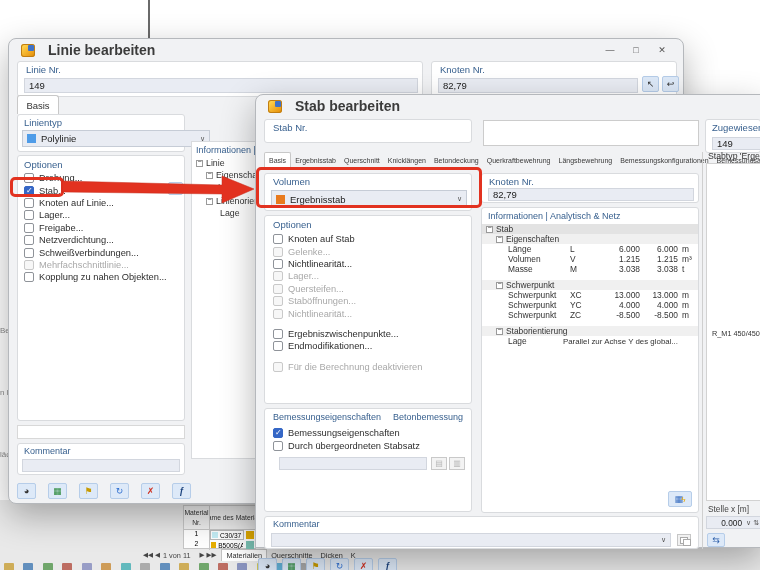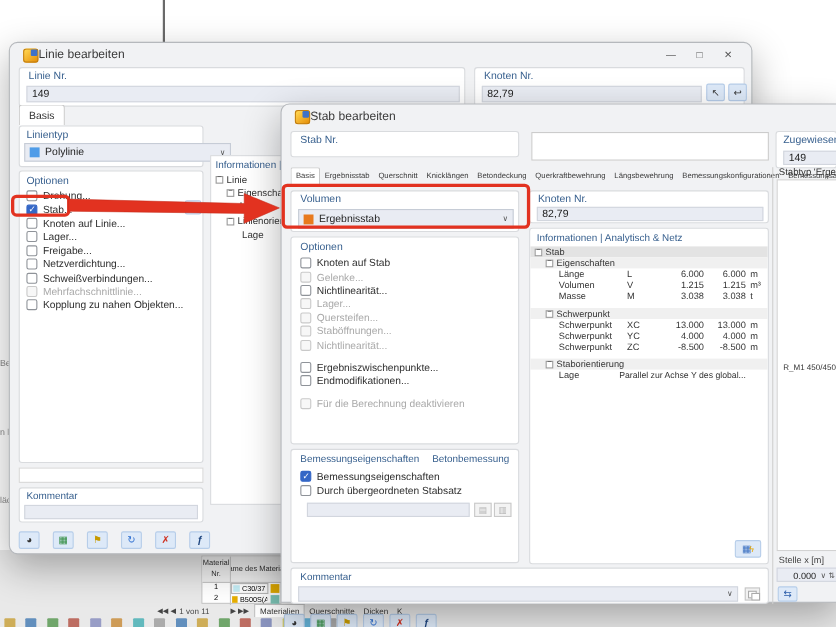--- a/index.html
+++ b/index.html
@@ -2,21 +2,21 @@
 <html><head>
 <meta charset="utf-8">
 <style>
   * { margin:0; padding:0; box-sizing:border-box; }
   html,body { width:760px; height:570px; overflow:hidden; background:#ffffff;
     font-family:"Liberation Sans", sans-serif; position:relative; }
   .abs { position:absolute; }
   .win { position:absolute; background:#f1f2f4; border:1px solid #b5b8bc;
     border-radius:8px; box-shadow:0 12px 34px rgba(0,0,0,.30); }
   .titlebar { height:22px; display:flex; align-items:center; padding-left:12px; }
-  .titletext { font-size:11px; color:#3b3b3b; margin-left:0; }
+  .titletext { font-size:14px; color:#3b3b3b; margin-left:13px;font-weight:bold; }
   .appicon { width:14px; height:13px; border-radius:3px;
     background:linear-gradient(140deg,#ffd24d 15%,#e8960f 85%);
     box-shadow:inset 0 0 0 1px #c07d12; position:relative; }
   .appicon::after { content:""; position:absolute; right:1px; top:1px; width:6px;
     height:6px; background:#3f72c8; border-radius:1px; }
   .wbtn { width:26px; height:15px; display:flex; align-items:center; justify-content:center;
     font-size:9px; color:#555; }
   .grp { position:absolute; background:#fff; border:1px solid #d9dbde; border-radius:3px; }
   .lbl { color:#39618f; font-size:9.5px; white-space:nowrap; overflow:hidden; }
   .inp { position:absolute; background:#e9ecf3; border:1px solid #d2d6de; font-size:9.5px;
@@ -99,21 +99,21 @@
     <span style="width: 6px; height: 6px; margin-right: 2px; background: rgb(231, 175, 0);"></span>
     <span class="clip" style="font-size:6.6px;">B500S(A)</span>
   </div>
   <span class="abs" style="left: 62px; top: 25px; width: 8px; height: 8px; background: rgb(231, 175, 0);"></span>
   <span class="abs" style="left: 62px; top: 35px; width: 8px; height: 8px; background: rgb(124, 196, 182);"></span>
 </div>
 
 <div class="abs" style="left:143px;top:549px;width:300px;height:12px;display:flex;align-items:center;font-size:6.5px;color:#444;">
   <span style="margin-right:2px;">◀◀</span>
   <span style="margin-right:3px;">◀</span>
-  <span style="font-size:7.3px;margin-right:19px;">1 von 11</span>
+  <span style="font-size:7.3px;margin-right:9px;">1 von 11</span>
   <span style="margin-right:2px;">▶</span>
   <span style="margin-right:5px;">▶▶</span>
   <span class="mtab on">Materialien</span>
   <span class="mtab">Querschnitte</span>
   <span class="mtab">Dicken</span>
   <span class="mtab">K</span>
 </div>
 
 <div class="abs" style="left:0;top:558px;width:760px;height:12px;overflow:hidden;">
   <span class="stub" style="background:#c9a23e;margin-left:4px;"></span>

